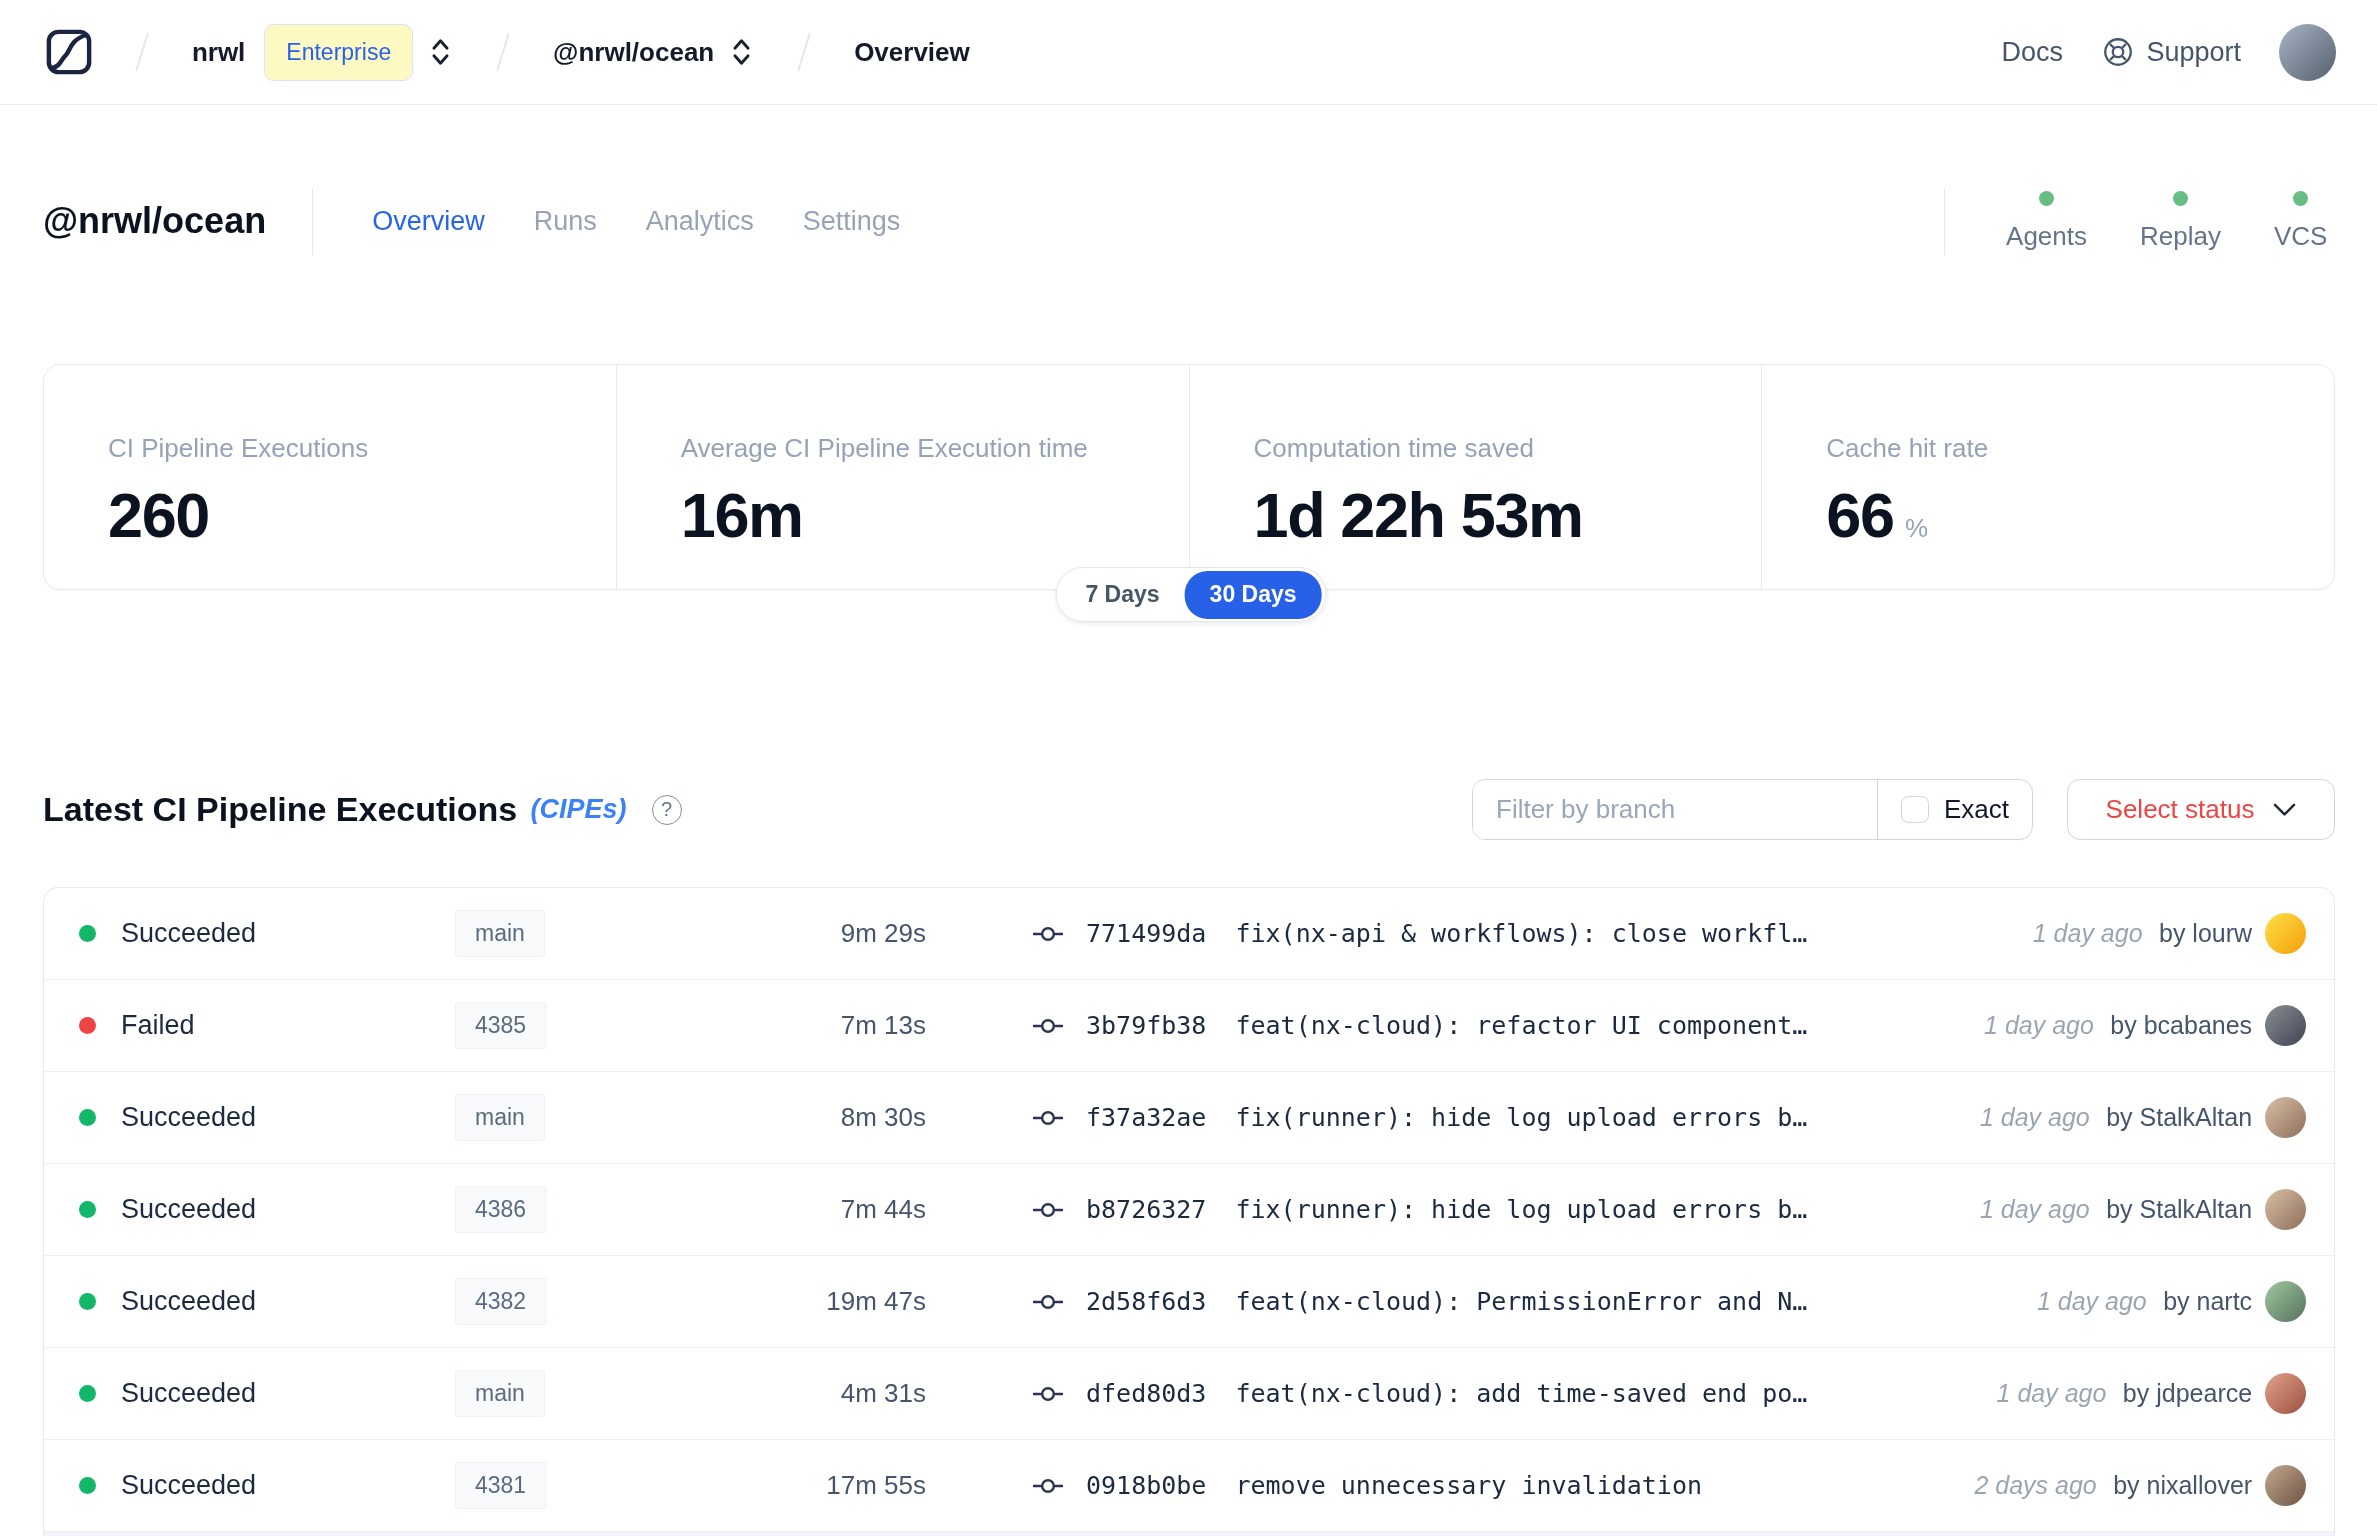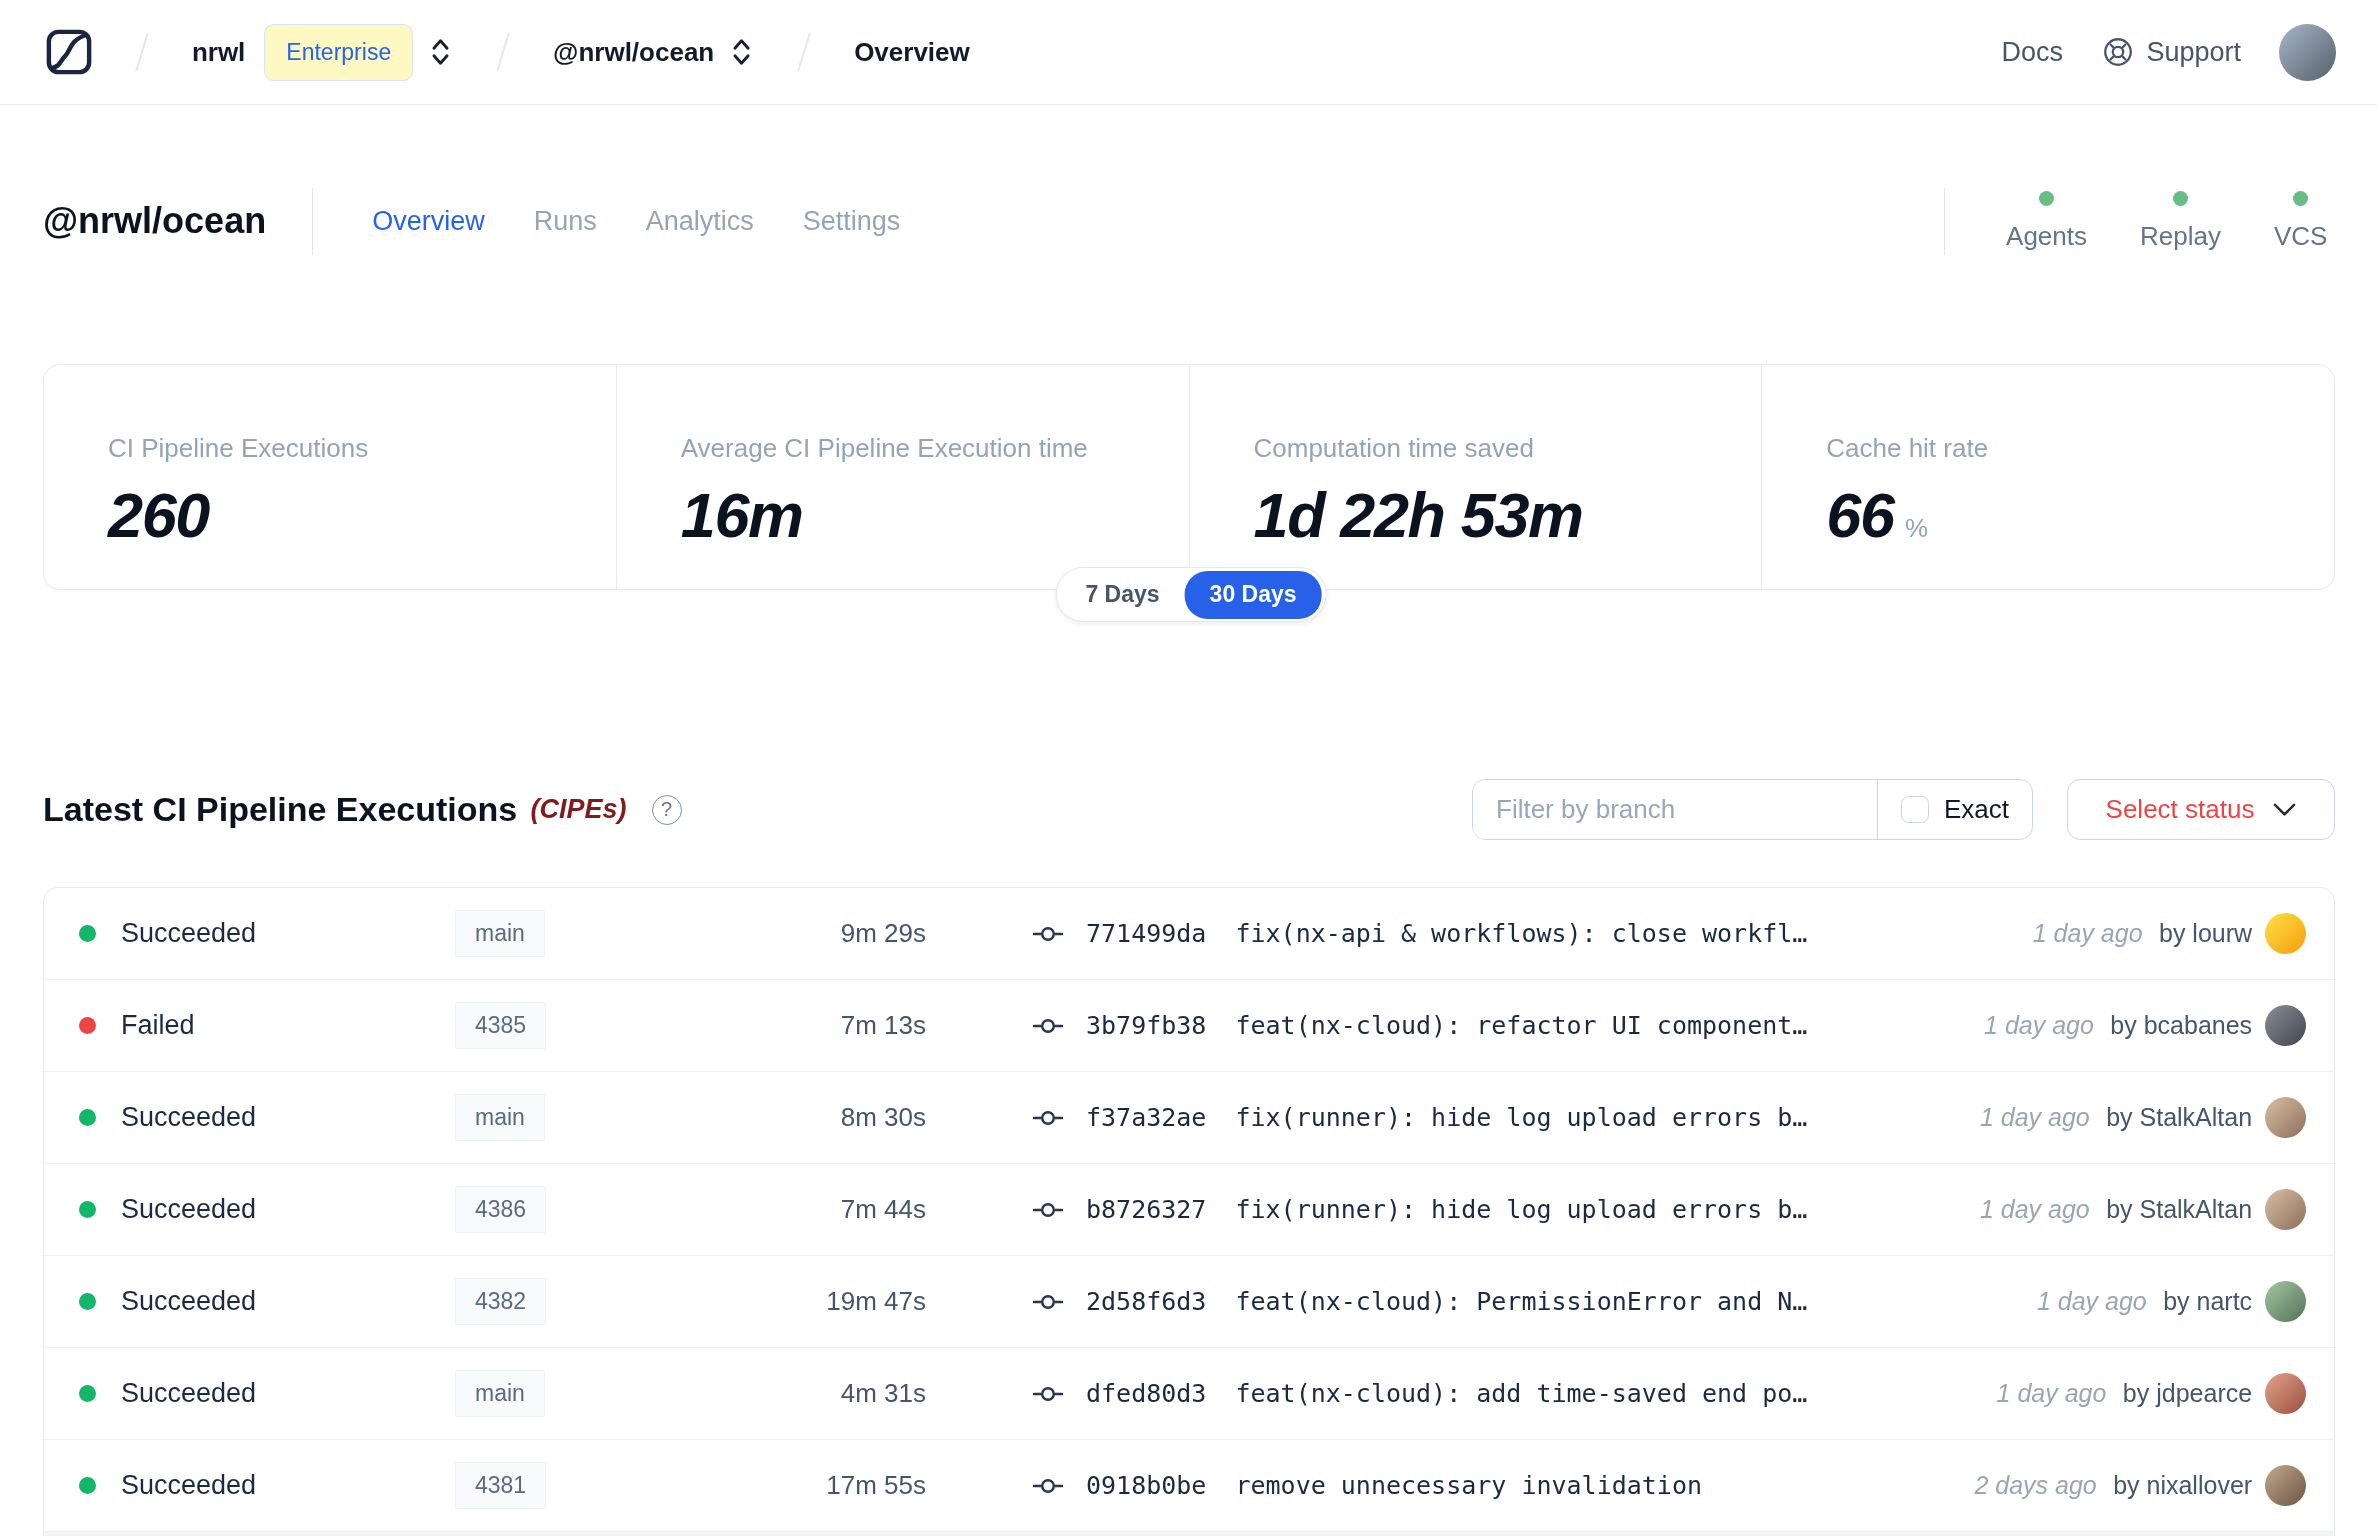--- a/index.html
+++ b/index.html
@@ -33,32 +33,32 @@
   .indicator:last-child { margin-right:7.6px; }
   .ind-dot { width:15px; height:15px; border-radius:50%; }
   .ind-label { font-size:26px; color:#64748b; }
 
   
   .cards { position:absolute; top:364px; left:43px; width:2292px; height:226px; border:1px solid #e7eaf0; border-radius:17px; background:#fff; display:flex; box-shadow:0 1px 1.9px rgba(16,24,40,.04); }
   .card { flex:1 1 0; border-right:1px solid #e7eaf0; padding:68px 38px 0 64px; }
   .card:last-child { border-right:none; }
   .card-label { font-size:26px; font-weight:500; color:#94a3b8; }
   .card-value-row { display:flex; align-items:baseline; margin-top:15px; }
-  .card-value { font-size:63px; font-weight:800; color:#0b1220; letter-spacing:-1.4px;font-style:italic; }
+  .card-value { font-size:63px; font-weight:800; color:#0b1220; letter-spacing:-1.4px; }
   .card-unit { font-size:26px; color:#94a3b8; margin-left:11.4px; }
 
   
   .range-toggle { position:absolute; top:567px; left:1191px; transform:translateX(-50%); height:55px; background:#fff; border:1px solid #e3e7ee; border-radius:27.6px; display:flex; align-items:center; padding:3.8px; box-shadow:0 1.9px 5.7px rgba(16,24,40,.08); z-index:5; }
   .range-opt { font-size:23px; font-weight:600; color:#475569; padding:0 25px; cursor:pointer; }
   .range-opt.selected { background:#2761e7; color:#fff; font-weight:700; border-radius:23px; padding:10.5px 25px; }
 
   
   .section-head { position:absolute; top:778px; left:43px; right:43px; height:63px; display:flex; align-items:center; }
   .section-title { font-size:34px; font-weight:700; color:#0b1220; }
-  .section-suffix { font-size:27px; font-style:italic; font-weight:600; color:#7f1d1d; margin-left:13.3px; }
+  .section-suffix { font-size:27px; font-style:italic; font-weight:600; color:#3b82f6; margin-left:13.3px; }
   .help-circ { width:30px; height:30px; border:1.9px solid #7d8ea6; border-radius:50%; color:#64748b; font-size:20px; display:flex; align-items:center; justify-content:center; margin-left:25px; cursor:pointer; }
   .filters { margin-left:auto; display:flex; align-items:center; gap:34px; }
   .filter-box { width:561px; height:61px; border:1px solid #ccd5e1; border-radius:13.3px; display:flex; align-items:stretch; background:#fff; overflow:hidden; }
   .filter-input { border:none; outline:none; flex:1 1 auto; font-size:26px; padding:0 23px; color:#1e293b; font-family:"Liberation Sans", sans-serif; }
   .filter-input::placeholder { color:#9aa7b8; }
   .exact-wrap { display:flex; align-items:center; gap:15px; border-left:1px solid #ccd5e1; padding:0 23px; }
   .checkbox { width:27.6px; height:27.6px; border:1.9px solid #cbd5e1; border-radius:7.6px; background:#fff; cursor:pointer; }
   .exact-label { font-size:26px; color:#0f172a; }
   .status-select { width:268px; height:61px; border:1px solid #ccd5e1; border-radius:13.3px; display:flex; align-items:center; justify-content:center; gap:19px; background:#fff; cursor:pointer; }
   .status-select-label { font-size:26px; font-weight:500; color:#ef4444; }

